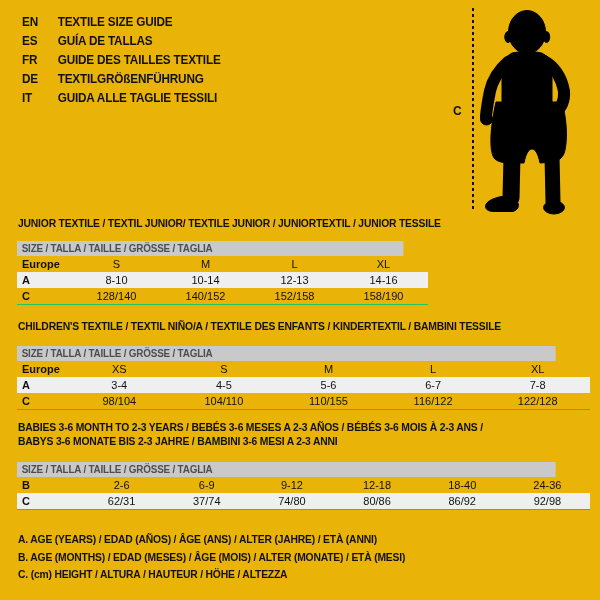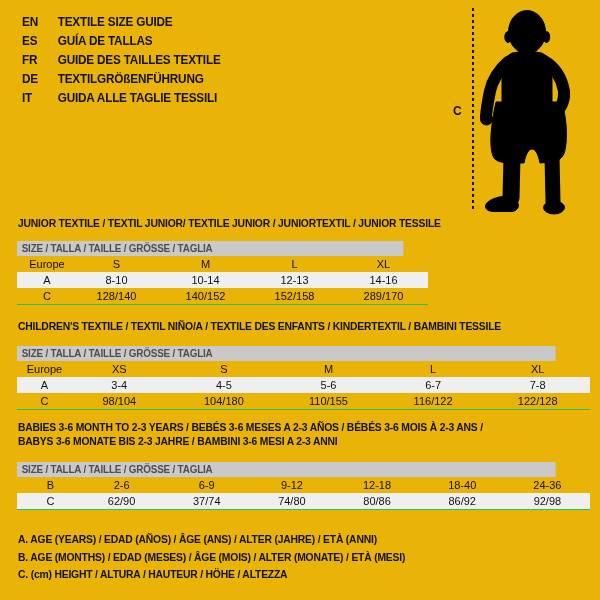--- a/index.html
+++ b/index.html
@@ -21,21 +21,21 @@
   .baby-svg{position:absolute;left:480px;top:6px;width:95px;height:210px;}
 
   
   .tbl-title{position:absolute;font-weight:700;font-size:11px;line-height:13.5px;white-space:nowrap;}
   .tbl{position:absolute;}
   .size-bar{height:15px;background:var(--bar,#c9c9c9);color:#4d4d4d;font-weight:700;
     font-size:10.5px;line-height:15px;padding-left:5px;letter-spacing:-.2px;}
   .tbl table{width:100%;border-collapse:collapse;table-layout:fixed;}
   .tbl td{font-size:11px;height:16px;padding:0;text-align:center;font-weight:400;
     white-space:nowrap;overflow:hidden;}
-  .tbl td:first-child{text-align:center;padding-left:5px;}
+  .tbl td:first-child{text-align:left;padding-left:5px;font-weight:bold;}
   .tbl tr:nth-child(even) td{background:var(--row_alt,#efefef);}
   .tbl{border-bottom:1px solid #22c55e;}
 
   
   .notes{position:absolute;left:18px;top:531px;font-weight:700;font-size:11px;line-height:17.5px;white-space:nowrap;}
 </style>
 </head>
 <body>
 
 <div class="frame">
@@ -107,21 +107,21 @@
           <td>8-10</td>
           <td>10-14</td>
           <td>12-13</td>
           <td>14-16</td>
         </tr>
         <tr>
           <td>C</td>
           <td>128/140</td>
           <td>140/152</td>
           <td>152/158</td>
-          <td>289/170</td>
+          <td>158/190</td>
         </tr>
       </tbody>
     </table>
   </div>
 
   <div class="tbl-title cond" style="left:18px;top:320px;">CHILDREN'S TEXTILE / TEXTIL NIÑO/A / TEXTILE DES ENFANTS / KINDERTEXTIL / BAMBINI TESSILE</div>
   <div class="tbl" style="left:17px;top:346px;width:573px;">
     <div class="size-bar cond">SIZE / TALLA / TAILLE / GRÖSSE / TAGLIA</div>
     <table>
       <colgroup>
@@ -145,21 +145,21 @@
           <td>A</td>
           <td>3-4</td>
           <td>4-5</td>
           <td>5-6</td>
           <td>6-7</td>
           <td>7-8</td>
         </tr>
         <tr>
           <td>C</td>
           <td>98/104</td>
-          <td>104/180</td>
+          <td>104/110</td>
           <td>110/155</td>
           <td>116/122</td>
           <td>122/128</td>
         </tr>
       </tbody>
     </table>
   </div>
 
   <div class="tbl-title cond" style="left:18px;top:421px;">
     <div>BABIES 3-6 MONTH TO 2-3 YEARS / BEBÉS 3-6 MESES A 2-3 AÑOS / BÉBÉS 3-6 MOIS À 2-3 ANS /</div>
@@ -182,21 +182,21 @@
           <td>B</td>
           <td>2-6</td>
           <td>6-9</td>
           <td>9-12</td>
           <td>12-18</td>
           <td>18-40</td>
           <td>24-36</td>
         </tr>
         <tr>
           <td>C</td>
-          <td>62/90</td>
+          <td>62/31</td>
           <td>37/74</td>
           <td>74/80</td>
           <td>80/86</td>
           <td>86/92</td>
           <td>92/98</td>
         </tr>
       </tbody>
     </table>
   </div>
 

